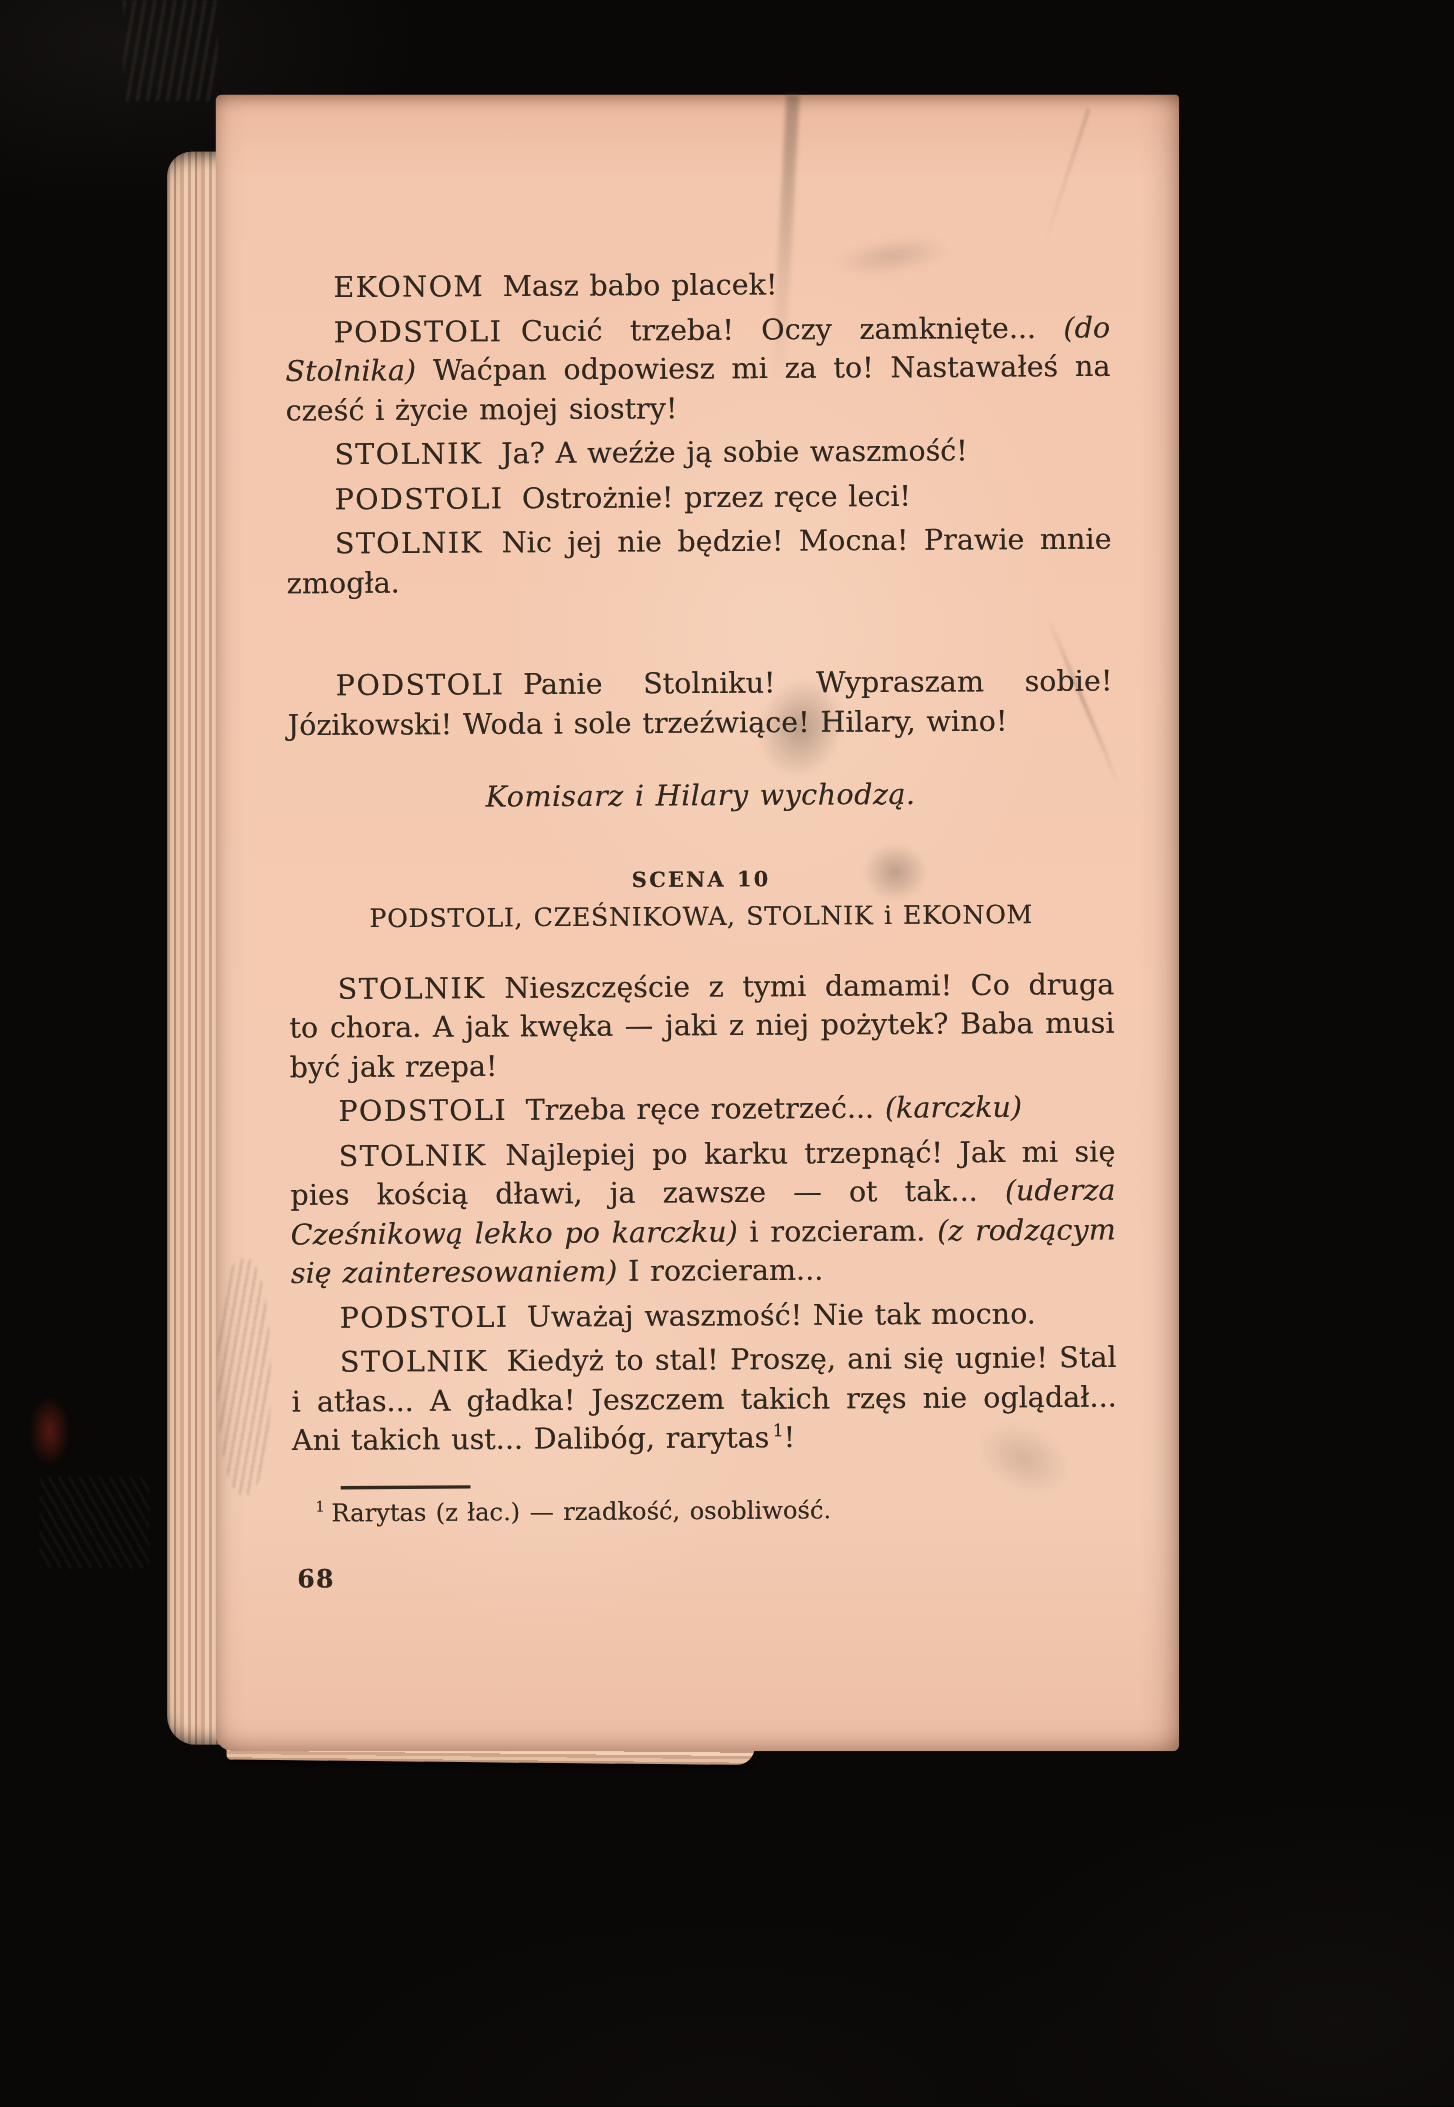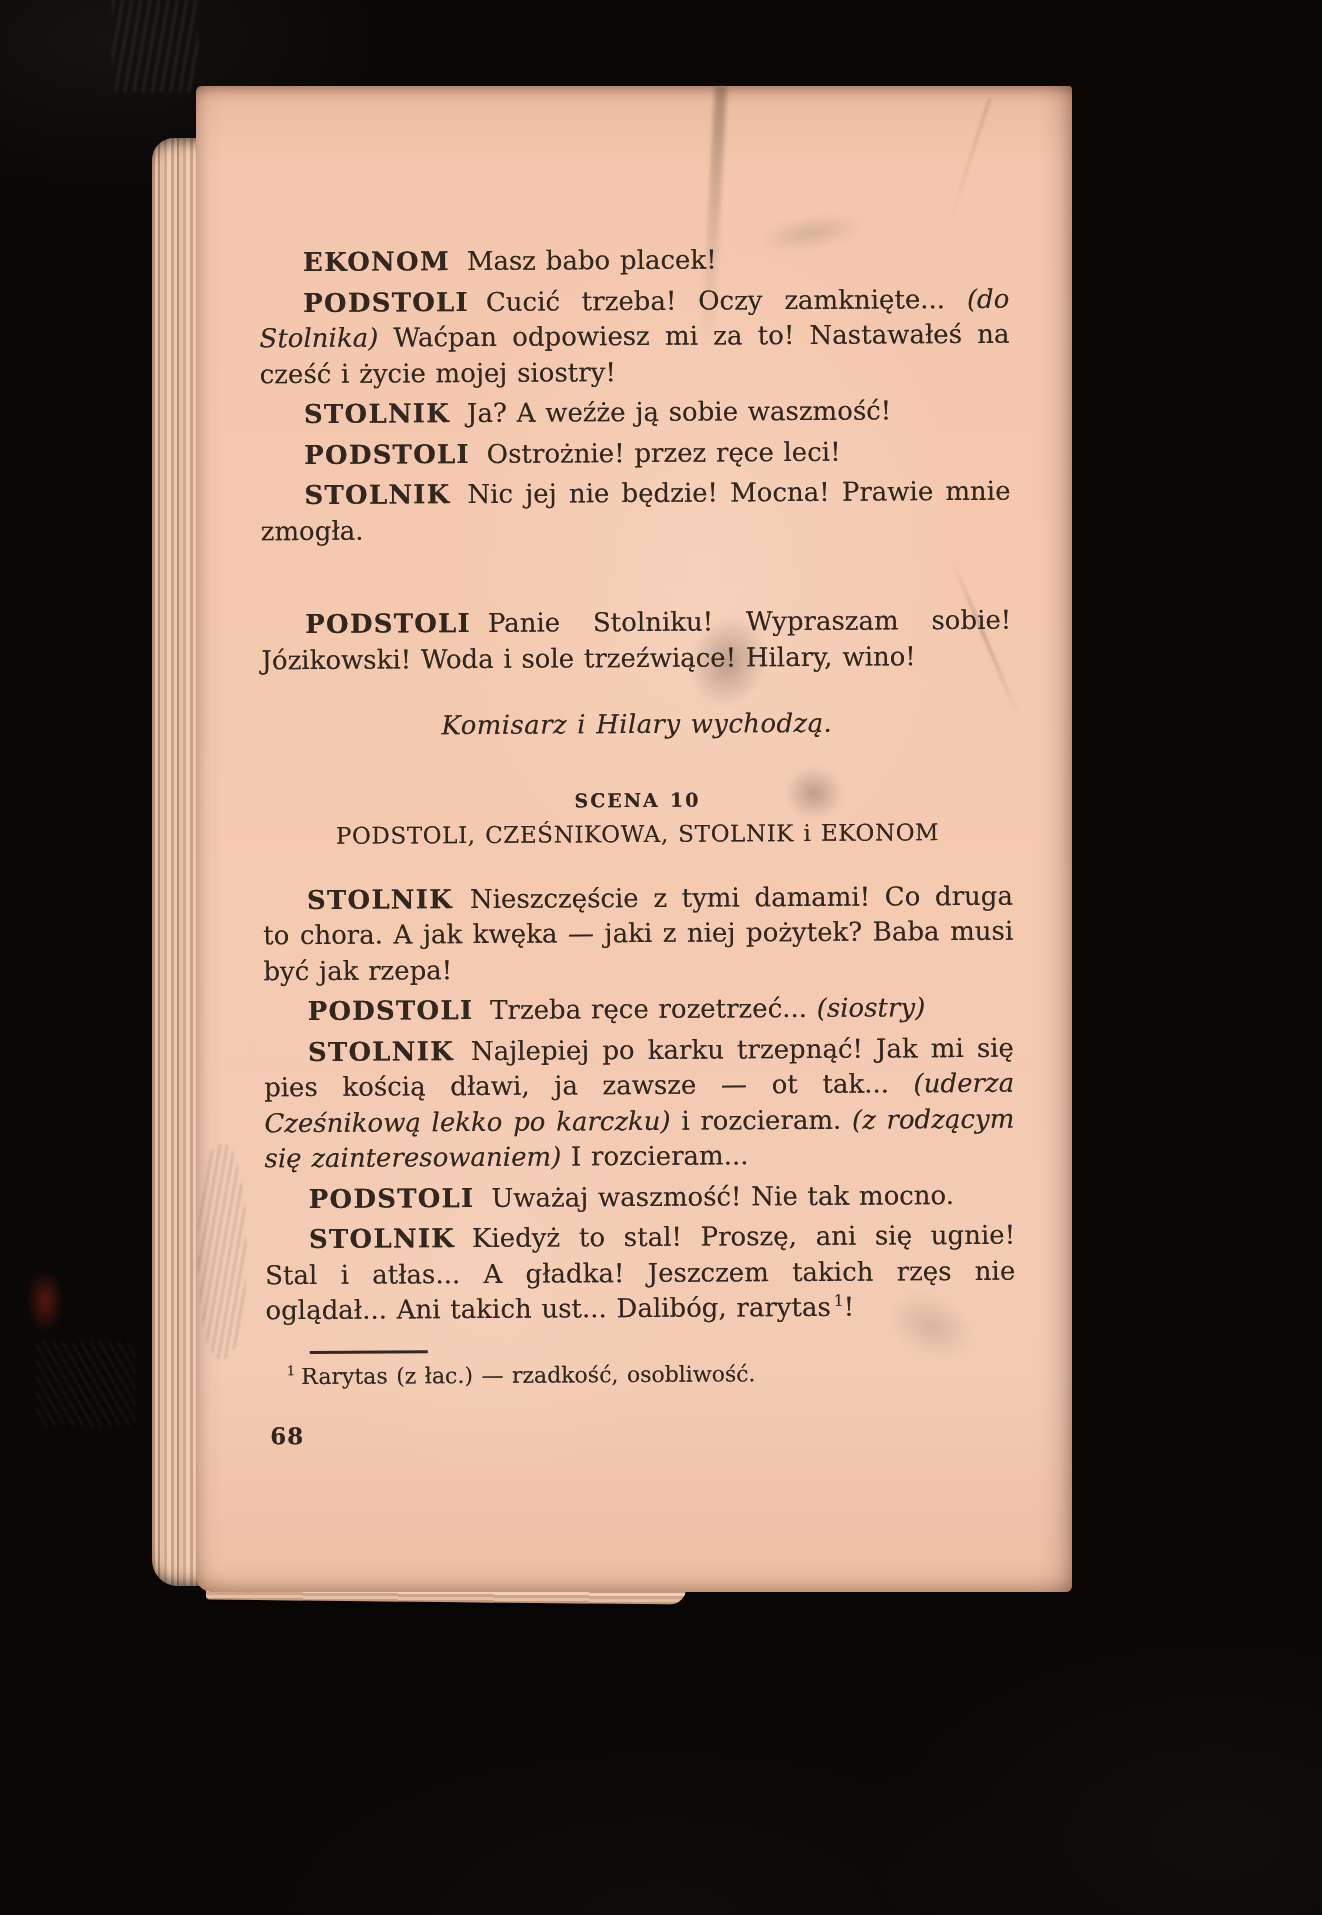--- a/index.html
+++ b/index.html
@@ -75,21 +75,21 @@
     padding:157px 64px 0 62px;
     transform:rotate(-.35deg); transform-origin:50% 0;
     font-family:"DejaVu Serif", serif;
     font-size:26px; line-height:35.5px; color:#30271f;
     text-shadow:0 0 .6px rgba(48,39,31,.55);
     word-spacing:1.5px;
   }
   .para { text-align:justify; text-indent:44px; margin-top:5px; }
   .para:first-child { margin-top:0; }
   .para.gap-before { margin-top:58px; }
-  .speaker { letter-spacing:1.2px; margin-right:17px;font-weight:bold; }
+  .speaker { letter-spacing:1.2px; margin-right:17px; }
   em { font-style:italic; }
   sup { font-size:60%; vertical-align:super; line-height:0; margin-left:3px; }
 
   .stage-direction { margin-top:31px; text-align:center; font-style:italic; letter-spacing:.4px; text-indent:0; }
 
   .scene-head { margin-top:45px; text-align:center; }
   .scene-title { font-size:19px; font-weight:bold; letter-spacing:2px; line-height:24px; }
   .scene-cast { font-size:23px; letter-spacing:.6px; margin-top:7px; line-height:30px; }
 
   #dialogue-bottom { margin-top:32px; }
@@ -135,21 +135,21 @@
 
       <p class="stage-direction">Komisarz i Hilary wychodzą.</p>
 
       <div class="scene-head">
         <div class="scene-title">SCENA 10</div>
         <div class="scene-cast">PODSTOLI, CZEŚNIKOWA, STOLNIK i EKONOM</div>
       </div>
 
       <div id="dialogue-bottom">
           <p class="para"><span class="speaker">STOLNIK</span><span>Nieszczęście z tymi damami! Co druga to chora. A jak kwęka — jaki z niej pożytek? Baba musi być jak rzepa!</span></p>
-          <p class="para"><span class="speaker">PODSTOLI</span><span>Trzeba ręce rozetrzeć... </span><em>(siostry)</em></p>
+          <p class="para"><span class="speaker">PODSTOLI</span><span>Trzeba ręce rozetrzeć... </span><em>(karczku)</em></p>
           <p class="para"><span class="speaker">STOLNIK</span><span>Najlepiej po karku trzepnąć! Jak mi się pies kością dławi, ja zawsze — ot tak... </span><em>(uderza Cześnikową lekko po karczku)</em><span> i rozcieram. </span><em>(z rodzącym się zainteresowaniem)</em><span> I rozcieram...</span></p>
           <p class="para"><span class="speaker">PODSTOLI</span><span>Uważaj waszmość! Nie tak mocno.</span></p>
           <p class="para"><span class="speaker">STOLNIK</span><span>Kiedyż to stal! Proszę, ani się ugnie! Stal i atłas... A gładka! Jeszczem takich rzęs nie oglądał... Ani takich ust... Dalibóg, rarytas</span><sup>1</sup><span>!</span></p>
         </div>
 
       <div class="footnote-rule"></div>
 
       <p class="footnote"><sup>1</sup><span class="footnote-text">Rarytas (z łac.) — rzadkość, osobliwość.</span></p>
 
       <div class="page-number">68</div>

